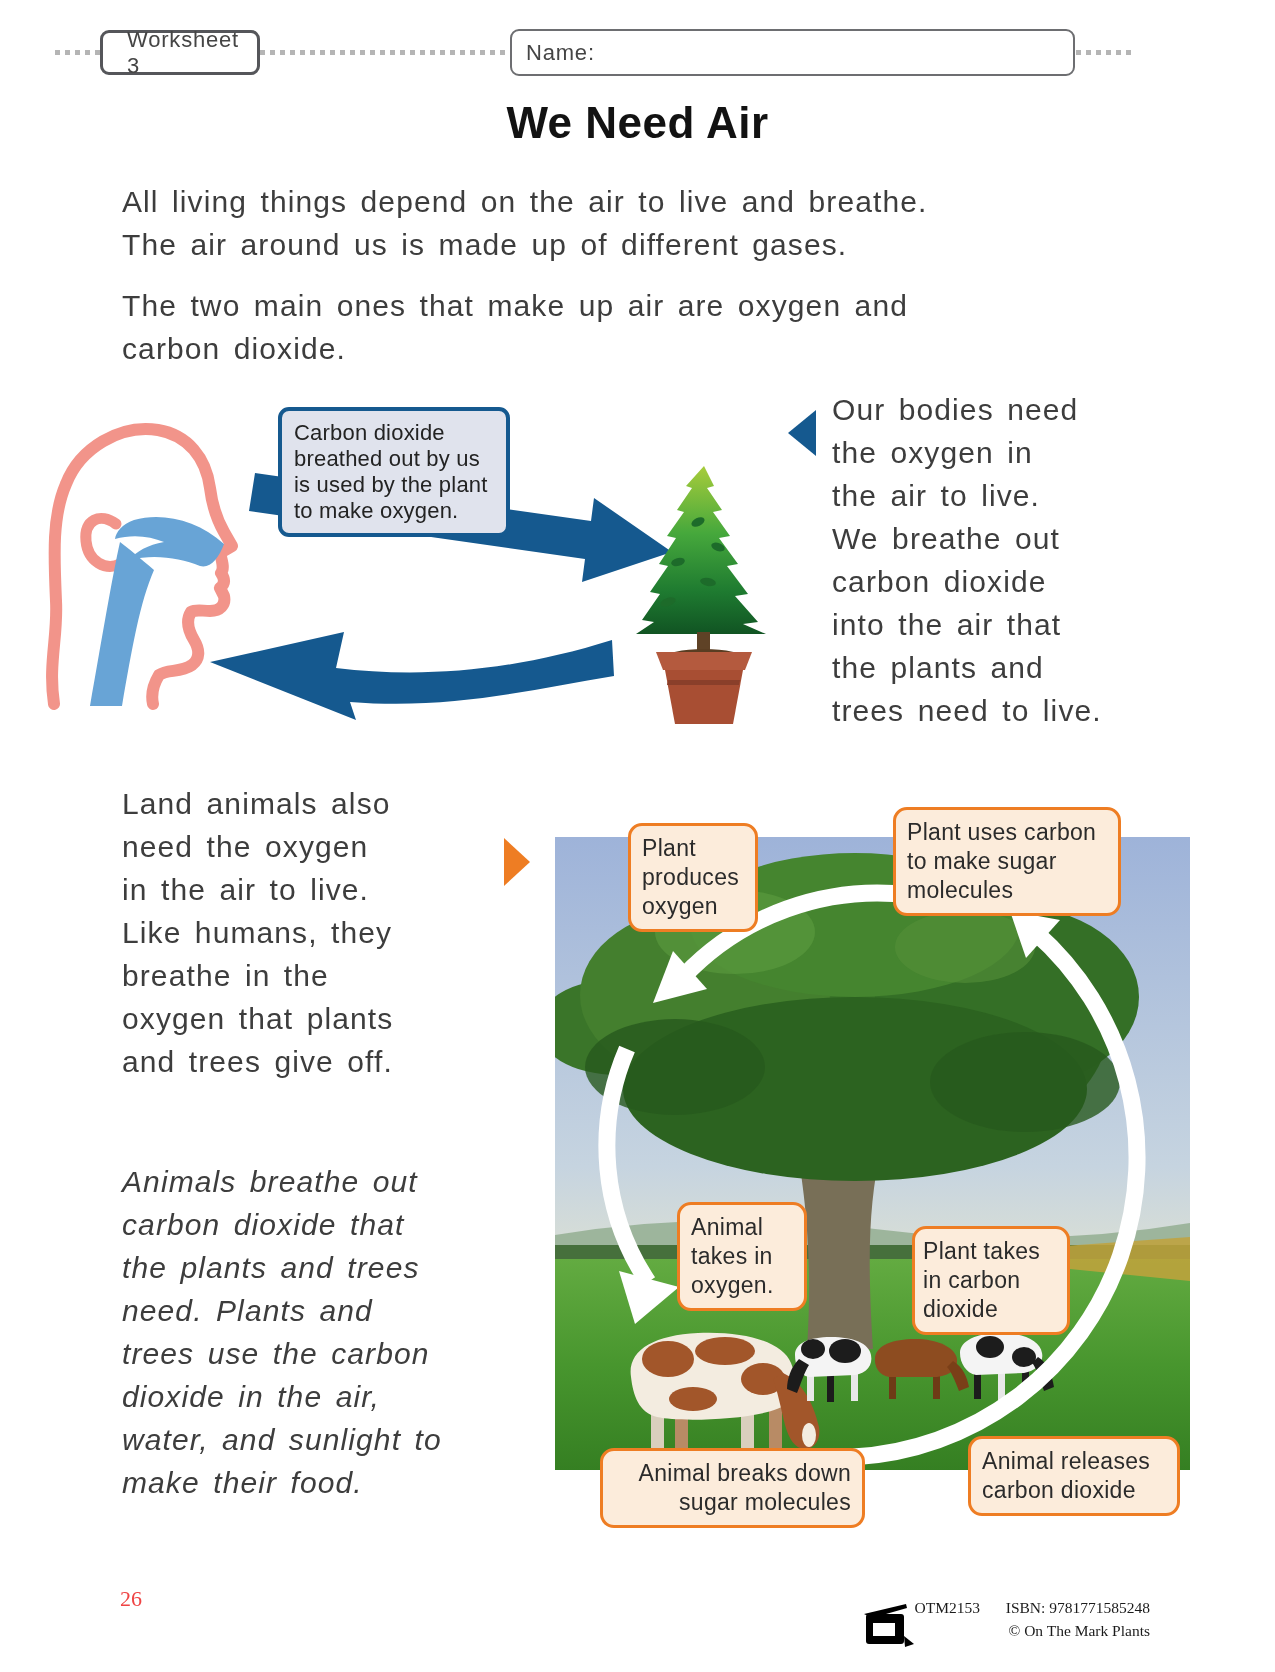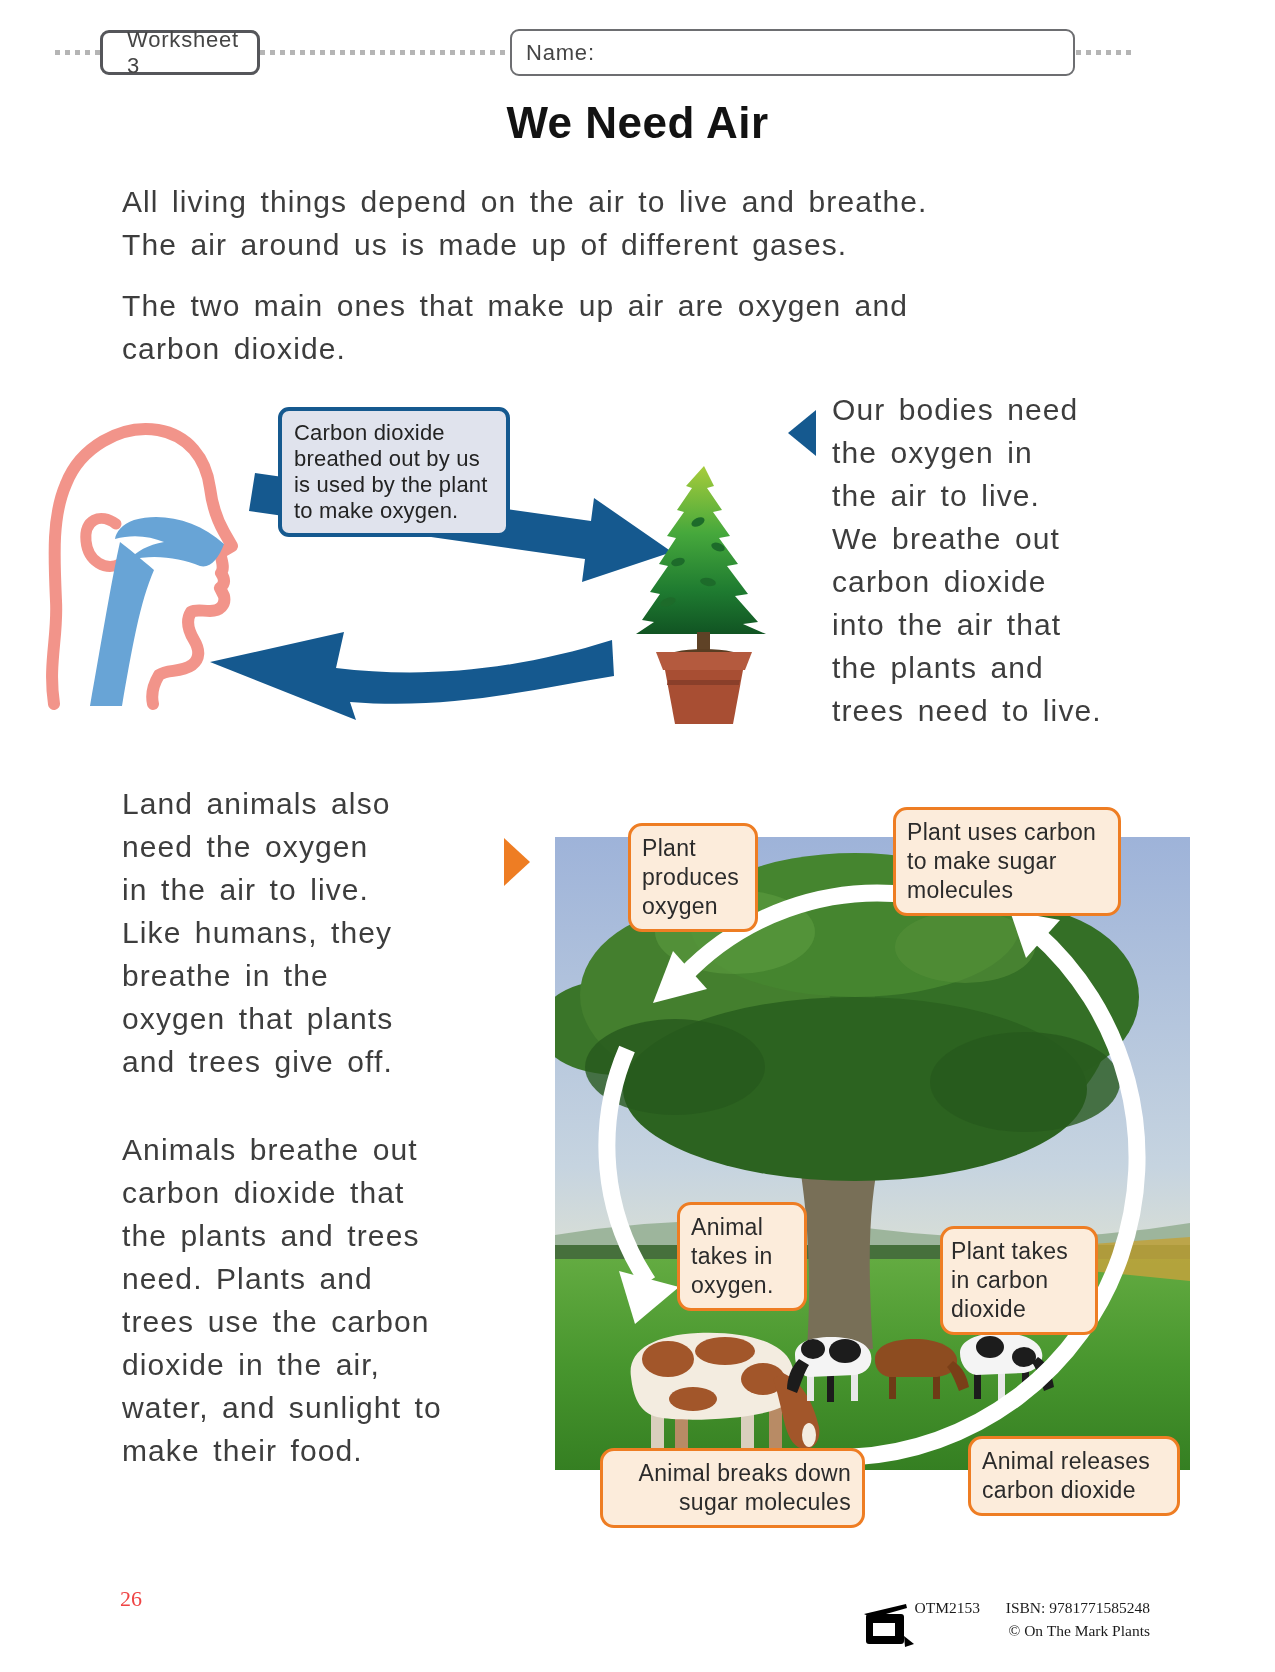--- a/index.html
+++ b/index.html
@@ -110,21 +110,21 @@
 the plants and
 trees need to live.</div>
 
   <div class="bodytext" style="left:122px;top:782px;width:420px;">Land animals also
 need the oxygen
 in the air to live.
 Like humans, they
 breathe in the
 oxygen that plants
 and trees give off.</div>
-  <div class="bodytext" style="left:122px;top:1128px;width:420px;">Animals breathe out
+  <div class="bodytext" style="left:122px;top:1160px;width:420px;font-style:italic;">Animals breathe out
 carbon dioxide that
 the plants and trees
 need. Plants and
 trees use the carbon
 dioxide in the air,
 water, and sunlight to
 make their food.</div>
   <div class="tri-right" style="left:504px;top:838px;"></div>
 
   <div class="photo">
@@ -219,21 +219,21 @@
 
   <div class="orangecall" style="left:628px;top:823px;width:130px;">Plant
 produces
 oxygen</div>
   <div class="orangecall" style="left:893px;top:807px;width:228px;">Plant uses carbon
 to make sugar
 molecules</div>
   <div class="orangecall" style="left:677px;top:1202px;width:130px;">Animal
 takes in
 oxygen.</div>
-  <div class="orangecall" style="left:940px;top:1226px;width:158px;padding-left:8px;">Plant takes
+  <div class="orangecall" style="left:912px;top:1226px;width:158px;padding-left:8px;">Plant takes
 in carbon
 dioxide</div>
   <div class="orangecall" style="left:600px;top:1448px;width:265px;text-align:right;">Animal breaks down
 sugar molecules</div>
   <div class="orangecall" style="left:968px;top:1436px;width:212px;">Animal releases
 carbon dioxide</div>
 
   <div class="pagenum serif">26</div>
   <svg class="abs" style="left:862px;top:1598px;" width="52" height="50" viewBox="0 0 52 50">
     <path d="M2,16 L44,6 L45,10 L10,20 Z" fill="#000"></path>

